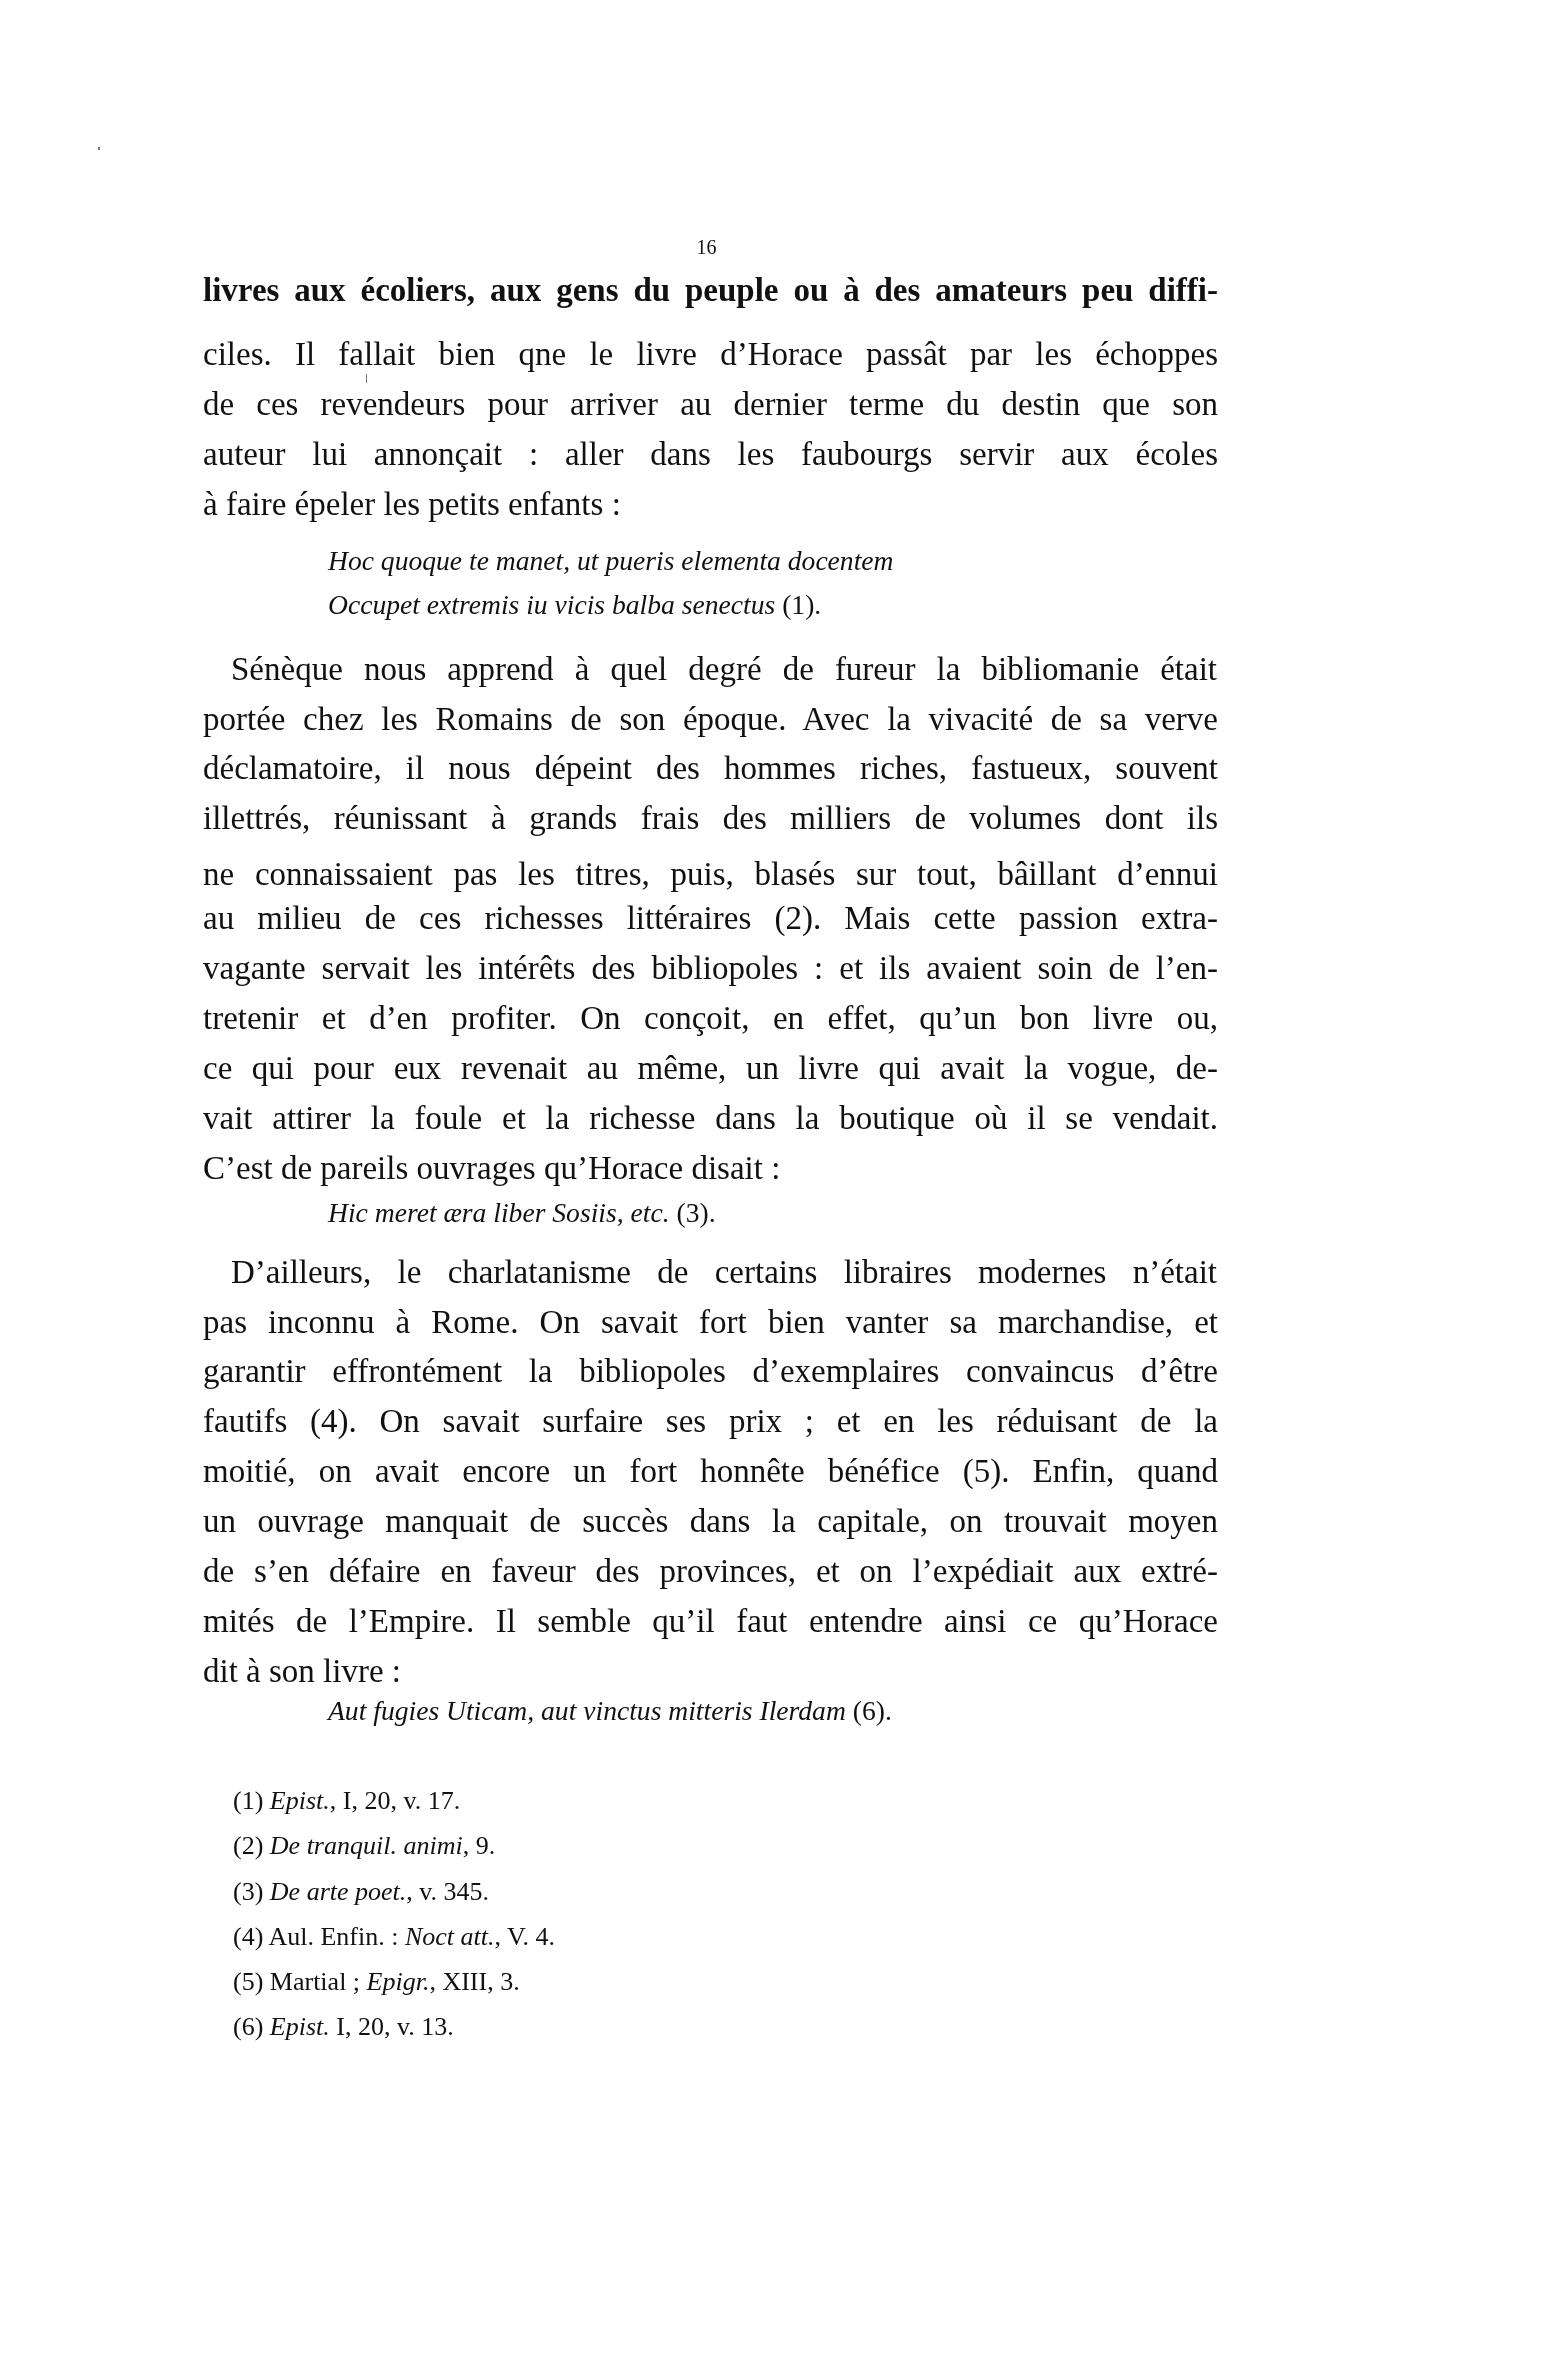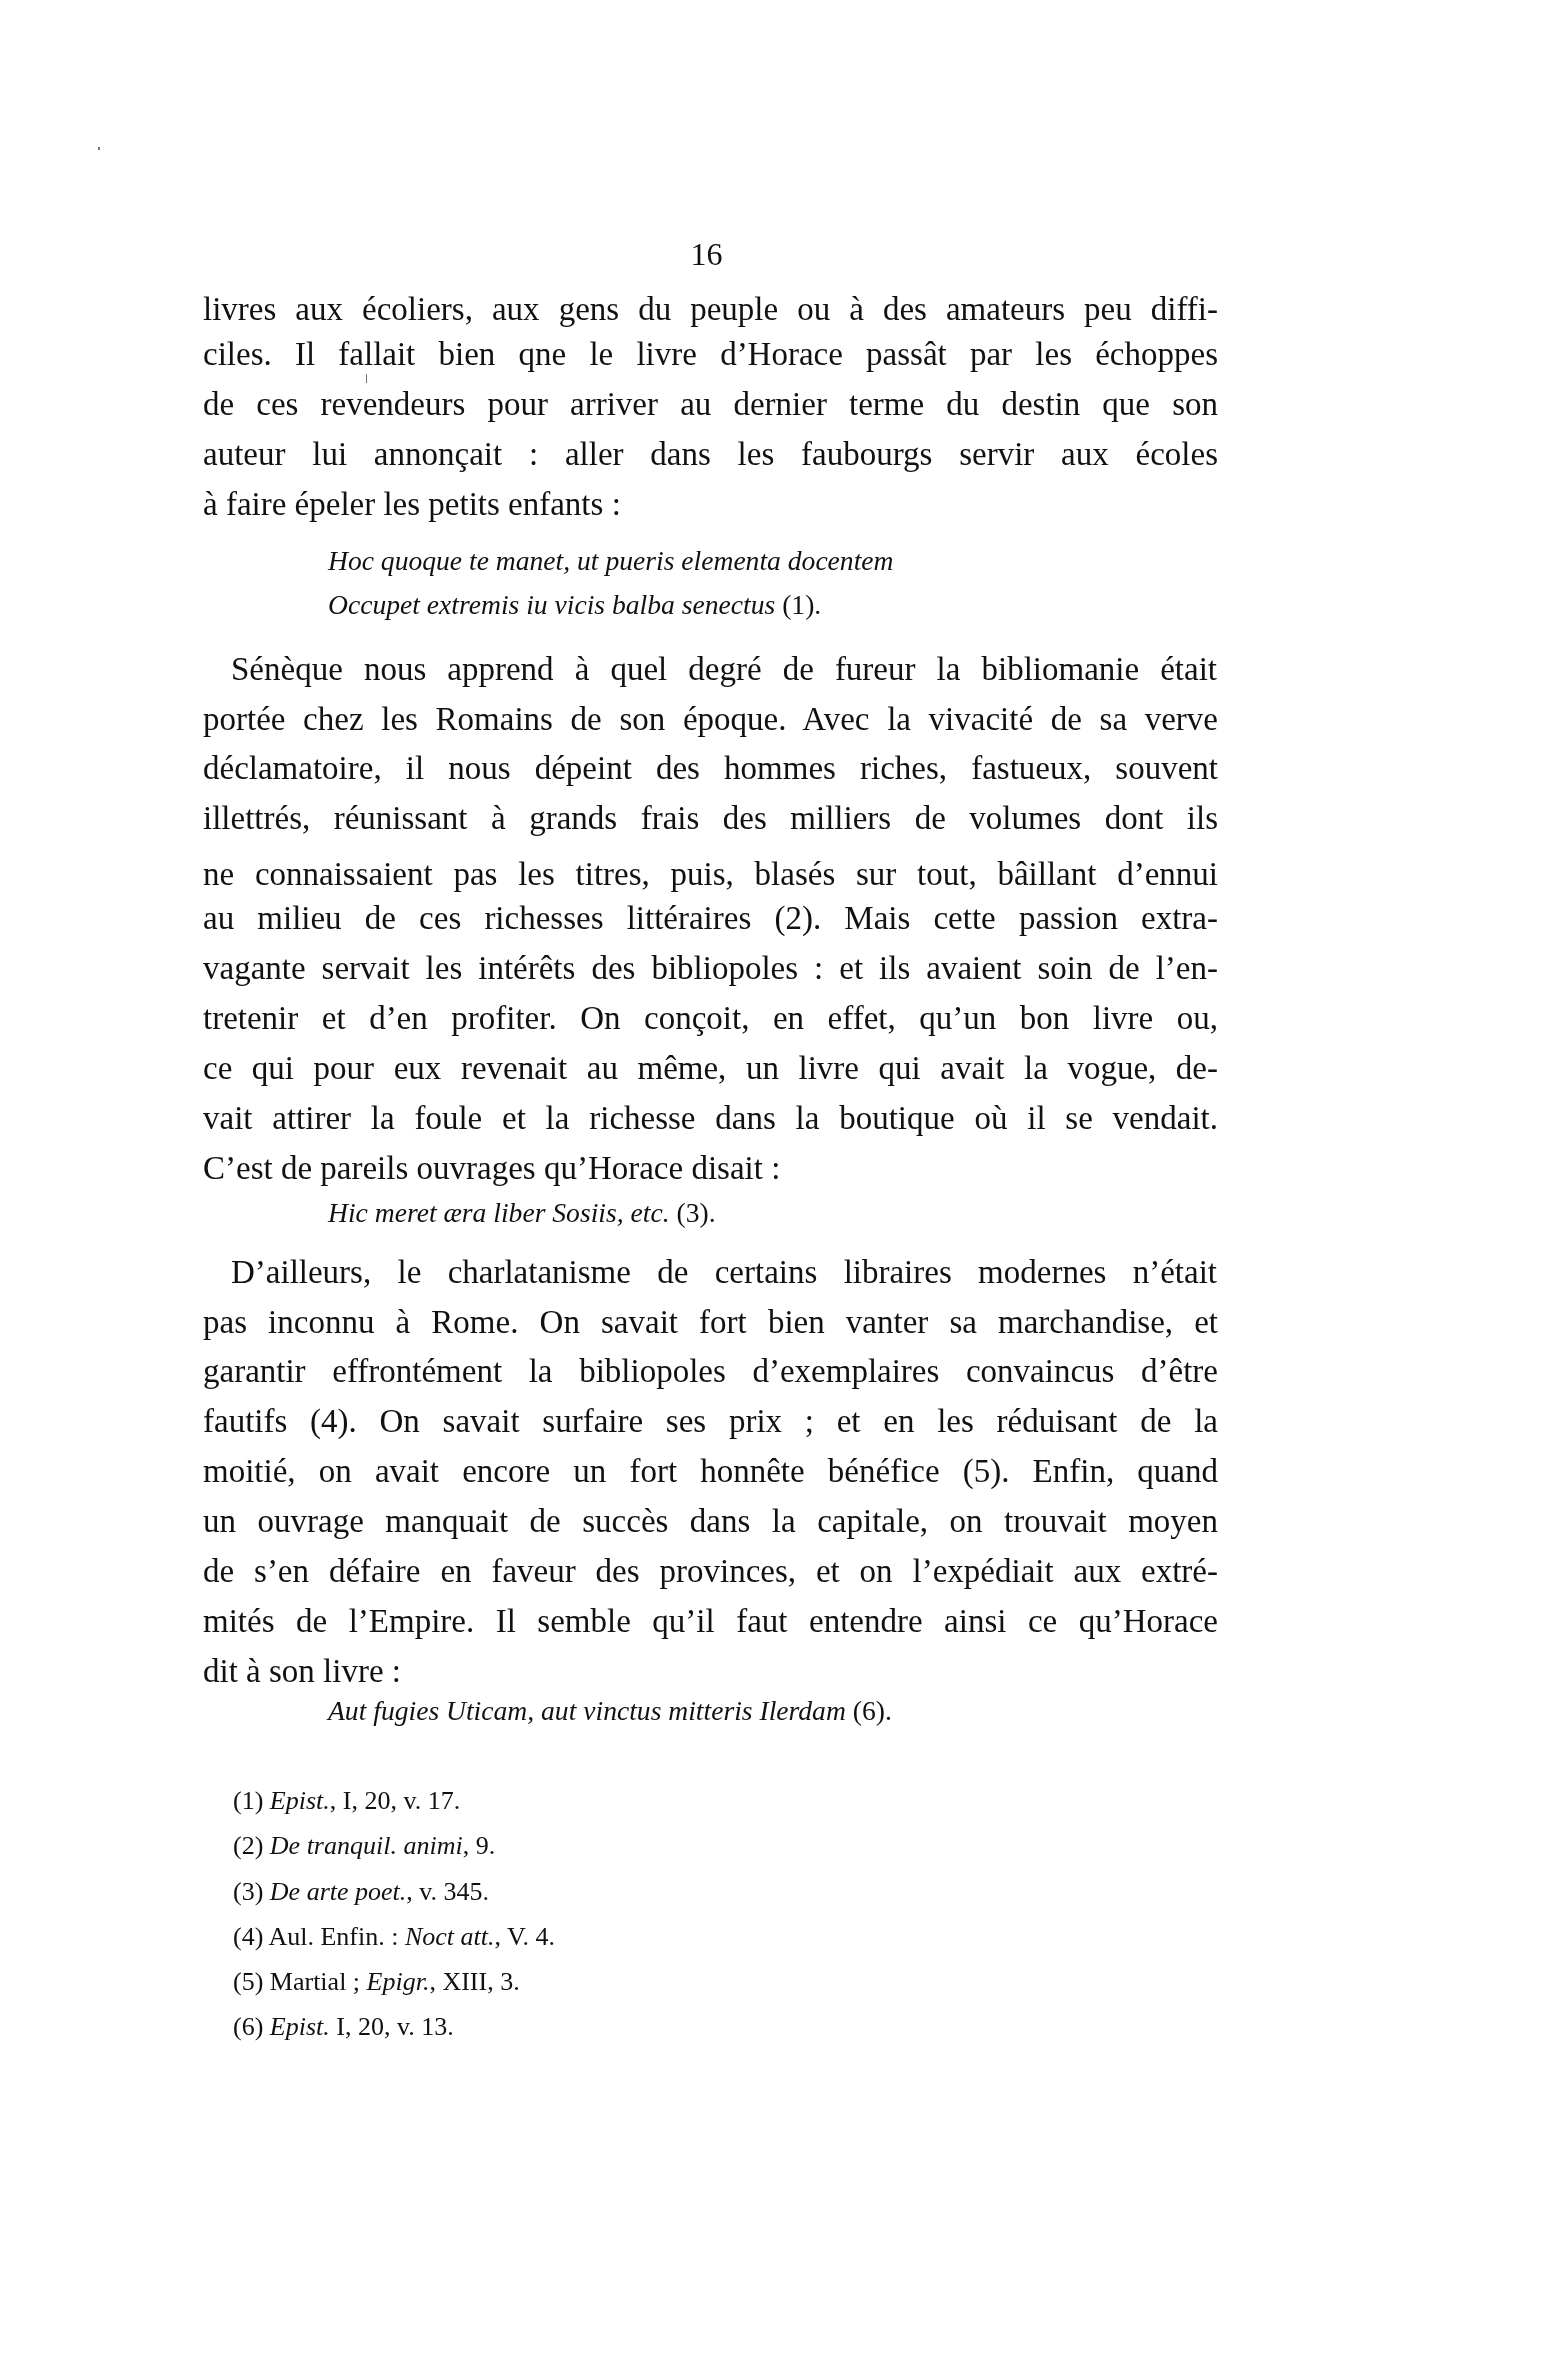--- a/index.html
+++ b/index.html
@@ -1,36 +1,36 @@
 <!DOCTYPE html>
 <html style="font-size:15px"><head>
 <meta charset="utf-8">
 <style>
   html, body { margin: 0; padding: 0; background: #ffffff; }
   body { width: 1542px; height: 2370px; position: relative; overflow: hidden;
          font-family: "Liberation Serif", "DejaVu Serif", serif; color: #111; }
   .page-number { position: absolute; top: 236px; left: 0; width: 1413px; text-align: center;
-                 font-size: 32px; }
+                 font-size: 20px; }
   .line { position: absolute; left: 203px; width: 1015px; font-size: 33px; line-height: 38px;
           white-space: nowrap; transform-origin: left top; }
   .just { text-align: justify; text-align-last: justify; }
   .verse { position: absolute; left: 328px; font-style: italic; font-size: 27.6px; line-height: 32px;
            white-space: nowrap; }
   .verse .num { font-style: normal; }
   .fn { position: absolute; left: 233px; font-size: 26px; line-height: 30px; white-space: nowrap; }
   .fn i { font-style: italic; }
   .speck { position: absolute; width: 1.9px; height: 2.9px; background: #777; }
 </style>
 </head>
 <body>
 
 <div class="page-number">16</div>
 
 <div id="p1">
-    <div class="line just" style="top: 290px; transform: scaleX(1);">livres aux écoliers, aux gens du peuple ou à des amateurs peu diffi-</div>
+    <div class="line just" style="top: 271px; transform: scaleX(1); font-weight: bold;">livres aux écoliers, aux gens du peuple ou à des amateurs peu diffi-</div>
     <div class="line just" style="top: 335px; transform: scaleX(1);">ciles. Il fallait bien qne le livre d’Horace passât par les échoppes</div>
     <div class="line just" style="top: 385px; transform: scaleX(1);">de ces revendeurs pour arriver au dernier terme du destin que son</div>
     <div class="line just" style="top: 435px; transform: scaleX(1);">auteur lui annonçait : aller dans les faubourgs servir aux écoles</div>
     <div class="line" style="top: 485px; transform: scaleX(1);">à faire épeler les petits enfants :</div>
   </div>
 <div id="v1">
     <div class="verse" style="top: 545px;"><span>Hoc quoque te manet, ut pueris elementa docentem</span></div>
     <div class="verse" style="top: 589px;"><span>Occupet extremis iu vicis balba senectus</span><span class="num"> (1).</span></div>
   </div>
 <div id="p2">

